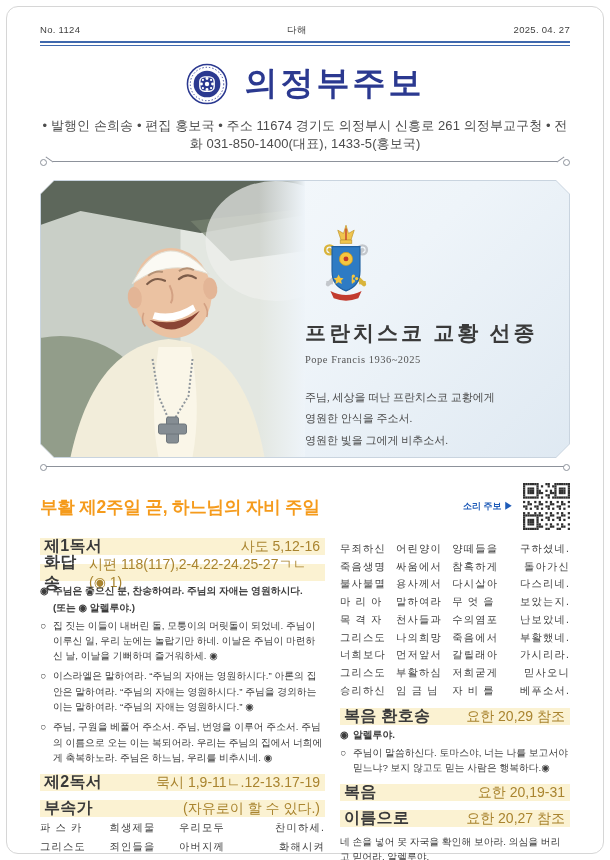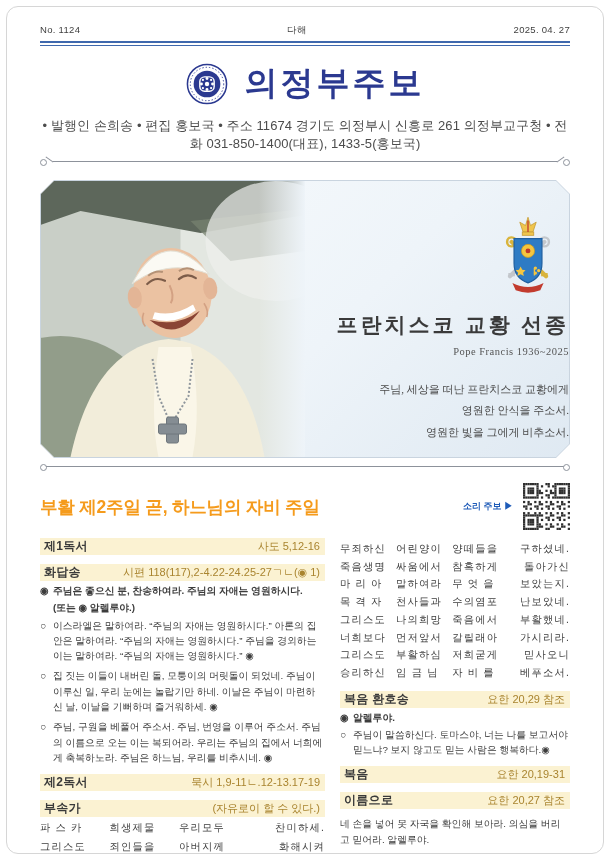--- a/index.html
+++ b/index.html
@@ -30,41 +30,41 @@
   
   .card-outer { margin-top:14px; height:278px; position:relative;
     clip-path:polygon(14px 0,calc(100% - 14px) 0,100% 14px,100% calc(100% - 14px),calc(100% - 14px) 100%,14px 100%,0 calc(100% - 14px),0 14px);
     background:#c9d4df; }
   .card-inner { position:absolute; inset:1px;
     clip-path:polygon(13px 0,calc(100% - 13px) 0,100% 13px,100% calc(100% - 13px),calc(100% - 13px) 100%,13px 100%,0 calc(100% - 13px),0 13px);
     background:linear-gradient(135deg,#f8fbfd 0%,#eef4f9 55%,#dfe9f2 100%); }
   .photo-wrap { position:absolute; left:0; top:0; bottom:0; width:50%; }
   .photo-wrap svg { width:100%; height:100%; display:block; }
   .photo-fade { position:absolute; right:0; top:0; bottom:0; width:46px; background:linear-gradient(90deg, rgba(238,244,249,0) 0%, #eef4f9 100%); }
-  .card-right { position:absolute; right:0; top:8px; bottom:0; width:50%; text-align:right; padding-top:24px; }
+  .card-right { position:absolute; right:0; top:16px; bottom:0; width:50%; text-align:left; padding-top:24px; }
   .coat { width:82px; height:84px; margin:0 auto; }
   .feat-title { margin-top:10px; font-family:"Liberation Serif", serif; font-size:21px; font-weight:700; color:#3a3a3a; letter-spacing:3px; }
   .feat-sub { margin-top:7px; font-family:"Liberation Serif", serif; font-size:10.5px; color:#555; letter-spacing:.5px; }
   .prayer { margin-top:22px; font-family:"Liberation Serif", serif; font-size:11px; color:#4a4a4a; line-height:1.95; }
 
   
   .section-row { margin-top:12px; display:flex; align-items:center; }
   .sunday-title { flex:1; font-size:17.5px; font-weight:800; color:#f59b1c; letter-spacing:-.2px; }
   .audio-link { font-size:9px; font-weight:700; color:#1e5bb8; margin-right:10px; cursor:pointer; white-space:nowrap; }
   .qr { width:47px; height:47px; background:#fff; }
   .qr rect { fill:#2f2f2f; }
 
   
   .columns { margin-top:8px; display:flex; gap:15px; align-items:flex-start; }
   .col-l { width:285px; } .col-r { flex:1; }
 
   .bar { height:17px; background:#fbf2d2; display:flex; justify-content:space-between; align-items:center; padding:0 5px 0 4px; margin-top:9px; }
   .bar:first-child { margin-top:0; }
-  .bar .lbl { font-size:12px; font-weight:800; color:#3a3a3a; letter-spacing:.3px; }
-  .bar .ref { font-size:11px; color:#a9842f; }
+  .bar .lbl { font-size:16px; font-weight:800; color:#3a3a3a; letter-spacing:.3px; }
+  .bar .ref { font-size:14px; color:#a9842f; }
 
   .paras { margin-top:2px; }
   .paras p { font-size:9.8px; line-height:1.56; color:#3c3c3c; margin:0 0 5px; text-indent:-13px; margin-left:13px; }
   .paras.bold p { font-weight:700; margin-bottom:2px; }
   .paras .sym { display:inline-block; width:13px; text-indent:0; }
 
   .hymn { margin-top:2px; }
   .hymn .hrow { display:grid; grid-template-columns:1fr 1fr 1fr 1.1fr; font-size:10.3px; line-height:17.7px; color:#3c3c3c; letter-spacing:1.2px; }
   .hymn .hrow span:last-child { text-align:right; }
   .col-l .hymn .hrow { line-height:18.5px; }
@@ -397,22 +397,22 @@
         <span class="lbl">화답송</span>
         <span class="ref">시편 118(117),2-4.22-24.25-27ㄱㄴ(◉ 1)</span>
       </div>
       <div class="paras bold">
 
       <p><span class="sym">◉</span><span>주님은 좋으신 분, 찬송하여라. 주님의 자애는 영원하시다.</span></p>
           <p><span class="sym"></span><span>(또는 ◉ 알렐루야.)</span></p>
         </div>
       <div class="paras">
 
-      <p><span class="sym">○</span><span>이스라엘은 말하여라. “주님의 자애는 영원하시다.” 아론의 집안은 말하여라. “주님의 자애는 영원하시다.” 주님을 경외하는 이는 말하여라. “주님의 자애는 영원하시다.” ◉</span></p>
-          <p><span class="sym">○</span><span>집 짓는 이들이 내버린 돌, 모퉁이의 머릿돌이 되었네. 주님이 이루신 일, 우리 눈에는 놀랍기만 하네. 이날은 주님이 마련하신 날, 이날을 기뻐하며 즐거워하세. ◉</span></p>
+      <p><span class="sym">○</span><span>집 짓는 이들이 내버린 돌, 모퉁이의 머릿돌이 되었네. 주님이 이루신 일, 우리 눈에는 놀랍기만 하네. 이날은 주님이 마련하신 날, 이날을 기뻐하며 즐거워하세. ◉</span></p>
+          <p><span class="sym">○</span><span>이스라엘은 말하여라. “주님의 자애는 영원하시다.” 아론의 집안은 말하여라. “주님의 자애는 영원하시다.” 주님을 경외하는 이는 말하여라. “주님의 자애는 영원하시다.” ◉</span></p>
           <p><span class="sym">○</span><span>주님, 구원을 베풀어 주소서. 주님, 번영을 이루어 주소서. 주님의 이름으로 오는 이는 복되어라. 우리는 주님의 집에서 너희에게 축복하노라. 주님은 하느님, 우리를 비추시네. ◉</span></p>
         </div>
       <div class="bar">
         <span class="lbl">제2독서</span>
         <span class="ref">묵시 1,9-11ㄴ.12-13.17-19</span>
       </div>
       <div class="bar">
         <span class="lbl">부속가</span>
         <span class="ref">(자유로이 할 수 있다.)</span>
       </div>
@@ -444,20 +444,26 @@
             <span>구하셨네.</span>
           </div>
 
           <div class="hrow">
             <span>죽음생명</span>
             <span>싸움에서</span>
             <span>참혹하게</span>
             <span>돌아가신</span>
           </div>
 
+          <div class="hrow">
+            <span>불사불멸</span>
+            <span>용사께서</span>
+            <span>다시살아</span>
+            <span>다스리네.</span>
+          </div>
 
           <div class="hrow">
             <span>마 리 아</span>
             <span>말하여라</span>
             <span>무 엇 을</span>
             <span>보았는지.</span>
           </div>
 
 
           <div class="hrow">

